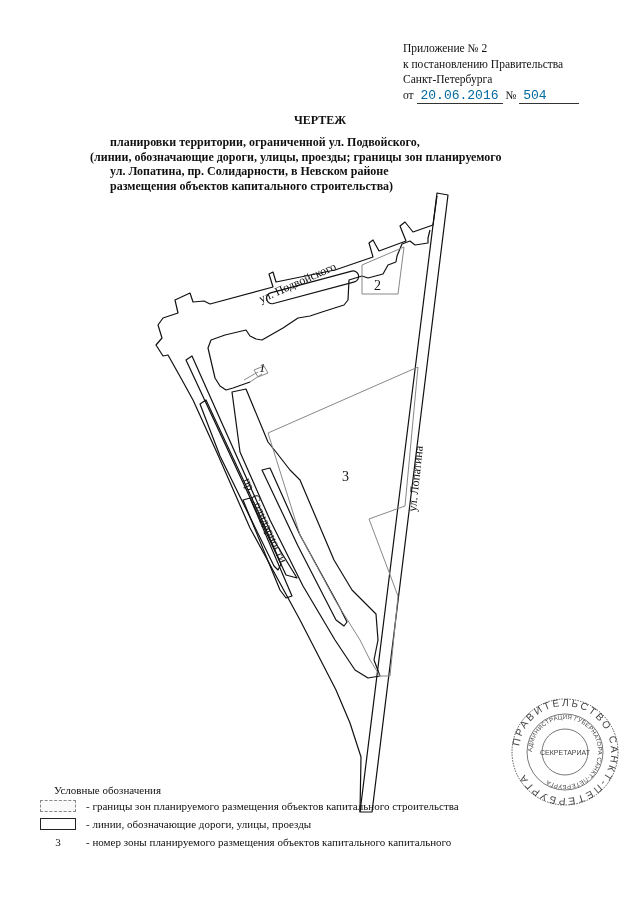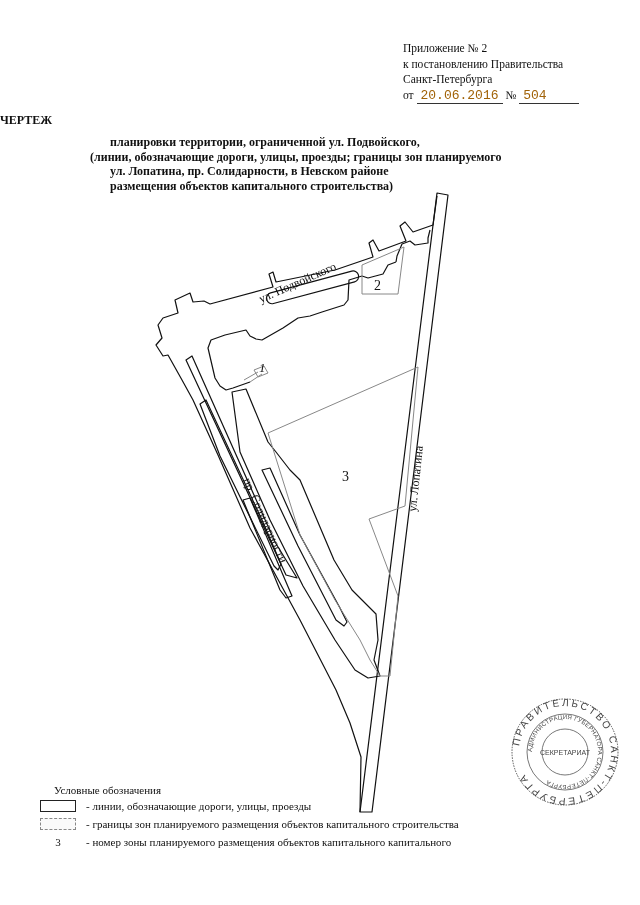--- a/index.html
+++ b/index.html
@@ -1,24 +1,24 @@
 <!DOCTYPE html>
 <html><head>
 <meta charset="utf-8">
 <style>
   html, body { margin: 0; padding: 0; background: #ffffff; }
   body { width: 640px; height: 905px; position: relative; overflow: hidden;
          font-family: "Liberation Serif", "DejaVu Serif", serif; color: #111; }
   .approval { position: absolute; left: 403px; top: 41px; font-size: 11.5px; line-height: 15.5px; }
   .approval .line { white-space: nowrap; }
   .approval .typed { font-family: "Liberation Mono", "DejaVu Sans Mono", monospace; font-size: 13px;
-                     color: #a16207; border-bottom: 1px solid #333; padding: 0 4px; display: inline-block; }
+                     color: #0369a1; border-bottom: 1px solid #333; padding: 0 4px; display: inline-block; }
   .approval .date { width: 78px; }
   .approval .num { width: 52px; }
-  .title { position: absolute; left: 0; width: 640px; top: 113px; 
+  .title { position: absolute; left: 0; width: 640px; top: 113px; text-align: center;
            font-weight: bold; font-size: 12px; }
   .subtitle { position: absolute; left: 110px; width: 420px; top: 135px; 
               font-weight: bold; font-size: 12px; line-height: 14.5px; }
   svg.map { position: absolute; left: 0; top: 0; }
   .legend { position: absolute; left: 54px; top: 784px; font-size: 11px; }
   .legend-title { margin-bottom: 1px; }
   .legend-row { display: flex; align-items: center; height: 18px; }
   .swatch { width: 36px; height: 12px; box-sizing: border-box; margin-right: 10px; margin-left: -14px; }
   .swatch.road { border: 1px solid #222; }
   .swatch.zone { border: 1px dashed #888; background: #fafafa; }
@@ -86,26 +86,26 @@
     <text x="416" y="512" font-size="12" transform="rotate(-84 416 512)">ул. Лопатина</text>
     <text x="374" y="290" font-size="14">2</text>
     <text x="259" y="372" font-size="13" font-style="italic">1</text>
     <text x="342" y="481" font-size="14">3</text>
   </g>
 </svg>
 
 <div class="legend">
   <div class="legend-title">Условные обозначения</div>
   <div class="legend-row">
+    <span class="swatch zone"></span>
+    <span>- границы зон  планируемого размещения объектов капитального строительства</span>
+  </div>
+  <div class="legend-row">
     <span class="swatch road"></span>
     <span>- линии, обозначающие дороги, улицы, проезды</span>
-  </div>
-  <div class="legend-row">
-    <span class="swatch zone"></span>
-    <span>- границы зон  планируемого размещения объектов капитального строительства</span>
   </div>
   <div class="legend-row">
     <span class="swatch num">3</span>
     <span>- номер зоны планируемого размещения объектов капитального капитального</span>
   </div>
 </div>
 
 <svg class="stamp" viewBox="0 0 110 110">
   <defs>
     <path id="outerArc" d="M55,55 m-46,0 a46,46 0 1,1 92,0 a46,46 0 1,1 -92,0"></path>

